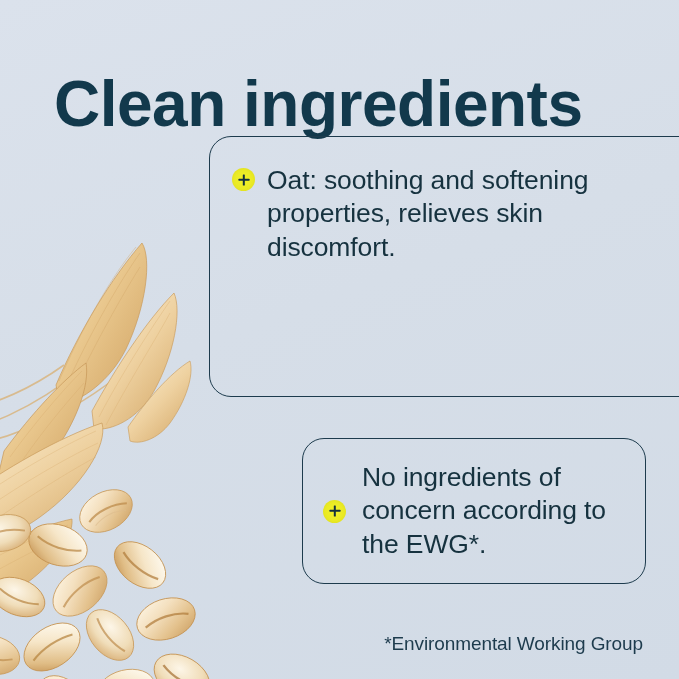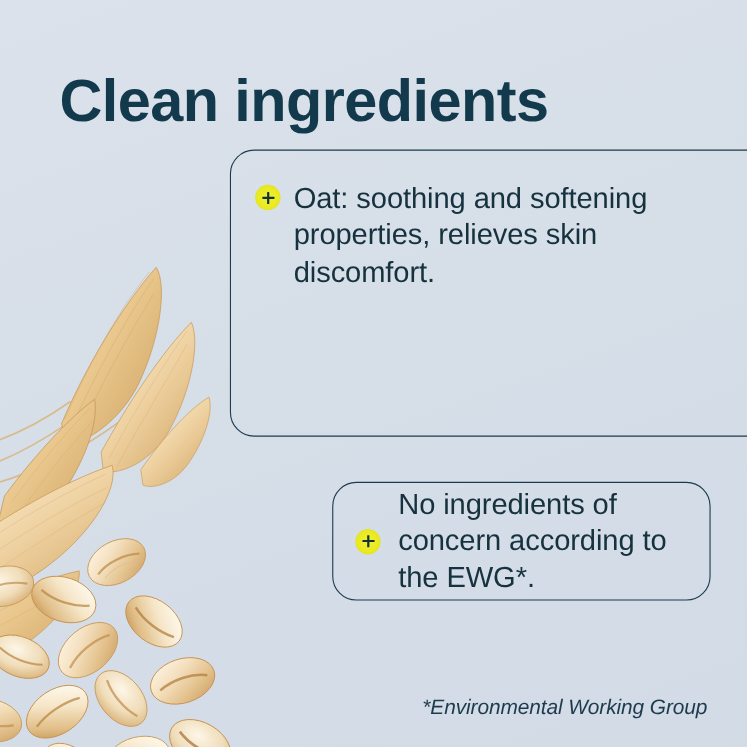--- a/index.html
+++ b/index.html
@@ -33,21 +33,21 @@
     height: 500px;
     pointer-events: none;
   }
   #oats-art svg { display: block; width: 100%; height: 100%; }
 
   
   #page-title {
     position: absolute;
     left: 54px;
     top: 28px;
-    font-size: 54px;
+    font-size: 64px;
     line-height: 1.05;
     font-weight: bold;
     letter-spacing: -0.5px;
     color: #12394c;
     white-space: nowrap;
   }
 
   
   .card {
     position: absolute;
@@ -60,21 +60,21 @@
     left: 209px;
     top: 136px;
     width: 504px;
     height: 261px;
     padding: 27px 22px 10px 22px;
   }
   #ewg-card {
     left: 302px;
     top: 438px;
     width: 344px;
-    height: 108px;
+    height: 146px;
     display: flex;
     align-items: center;
     padding: 0 18px 0 20px;
   }
 
   
   .bullet-row {
     display: flex;
     align-items: flex-start;
   }
@@ -122,21 +122,20 @@
     margin-left: 16px;
     max-width: 270px;
   }
 
   
   #footnote {
     position: absolute;
     right: 36px;
     top: 633px;
     font-size: 19px;
-    font-style: italic;
     color: #1d3b4d;
     letter-spacing: -0.1px;
   }
 </style>
 </head>
 <body>
 
 <div id="stage">
 
   <div id="oats-art">

